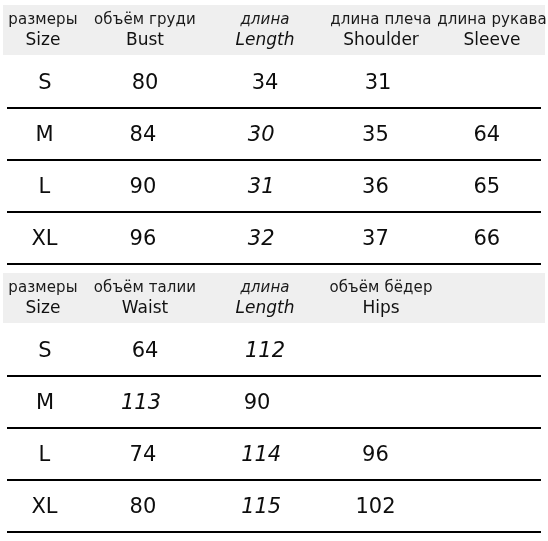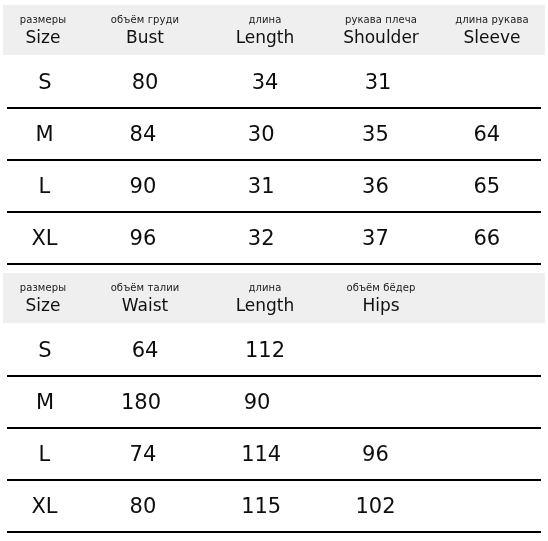--- a/index.html
+++ b/index.html
@@ -40,21 +40,21 @@
   .hcell {
     box-sizing: border-box;
     display: flex;
     flex-direction: column;
     align-items: center;
     justify-content: center;
     line-height: 1;
   }
 
   .hcell .ru {
-    font-size: 10px;
+    font-size: 15px;
     color: #1a1a1a;
     letter-spacing: 0.1px;
     margin-bottom: 4px;
     white-space: nowrap;
   }
   .hcell .en {
     font-size: 17px;
     color: #111111;
     white-space: nowrap;
   }
@@ -78,21 +78,21 @@
     align-items: center;
     justify-content: center;
     font-size: 21px;
     color: #0d0d0d;
     line-height: 1;
   }
 
   
   .col-0 { width: 76px; }
   .col-1 { width: 124px; justify-content: center; }
-  .col-2 { width: 116px; }
+  .col-2 { width: 116px; font-style: italic; }
   .col-3 { width: 116px; }
   .col-4 { width: 110px; }
 
   
   .thead-band .col-0 { width: 80px; }
   .thead-band .col-1 { width: 124px; }
   .thead-band .col-2 { width: 116px; }
   .thead-band .col-3 { width: 116px; }
   .thead-band .col-4 { width: 106px; }
 
@@ -116,21 +116,21 @@
       </div>
       <div class="hcell col-1">
         <span class="ru">объём груди</span>
         <span class="en">Bust</span>
       </div>
       <div class="hcell col-2">
         <span class="ru">длина</span>
         <span class="en">Length</span>
       </div>
       <div class="hcell col-3">
-        <span class="ru">рукава плеча</span>
+        <span class="ru">длина плеча</span>
         <span class="en">Shoulder</span>
       </div>
       <div class="hcell col-4">
         <span class="ru">длина рукава</span>
         <span class="en">Sleeve</span>
       </div>
     </div>
 
     <div class="after-head-pad"></div>
 
@@ -203,21 +203,21 @@
 
       <div class="trow">
         <div class="dcell col-0">S</div>
         <div class="dcell col-1">64</div>
         <div class="dcell col-2">112</div>
         <div class="dcell col-4"></div>
       </div>
 
       <div class="trow">
         <div class="dcell col-0">M</div>
-        <div class="dcell col-2">180</div>
+        <div class="dcell col-2">113</div>
         <div class="dcell col-3">90</div>
         <div class="dcell col-4"></div>
       </div>
 
       <div class="trow">
         <div class="dcell col-0">L</div>
         <div class="dcell col-1">74</div>
         <div class="dcell col-2">114</div>
         <div class="dcell col-3">96</div>
         <div class="dcell col-4"></div>

